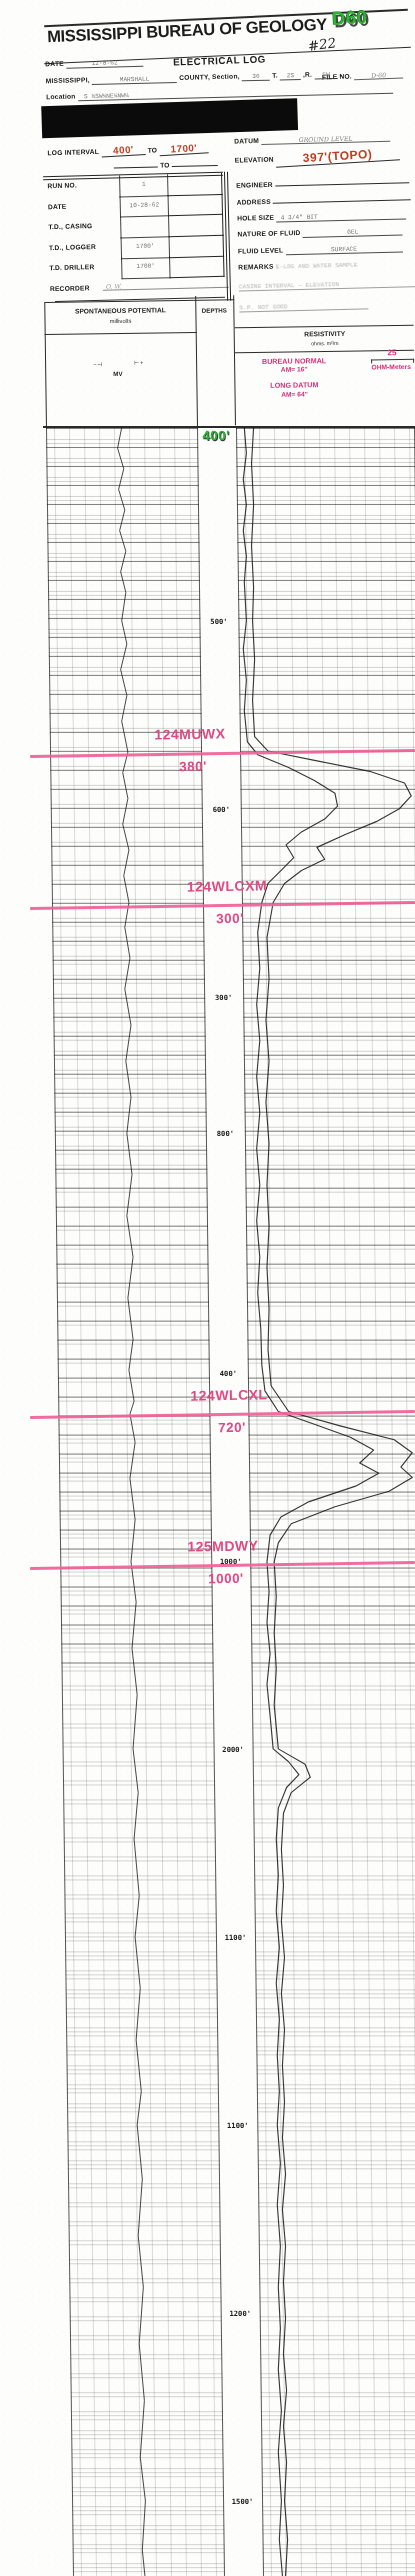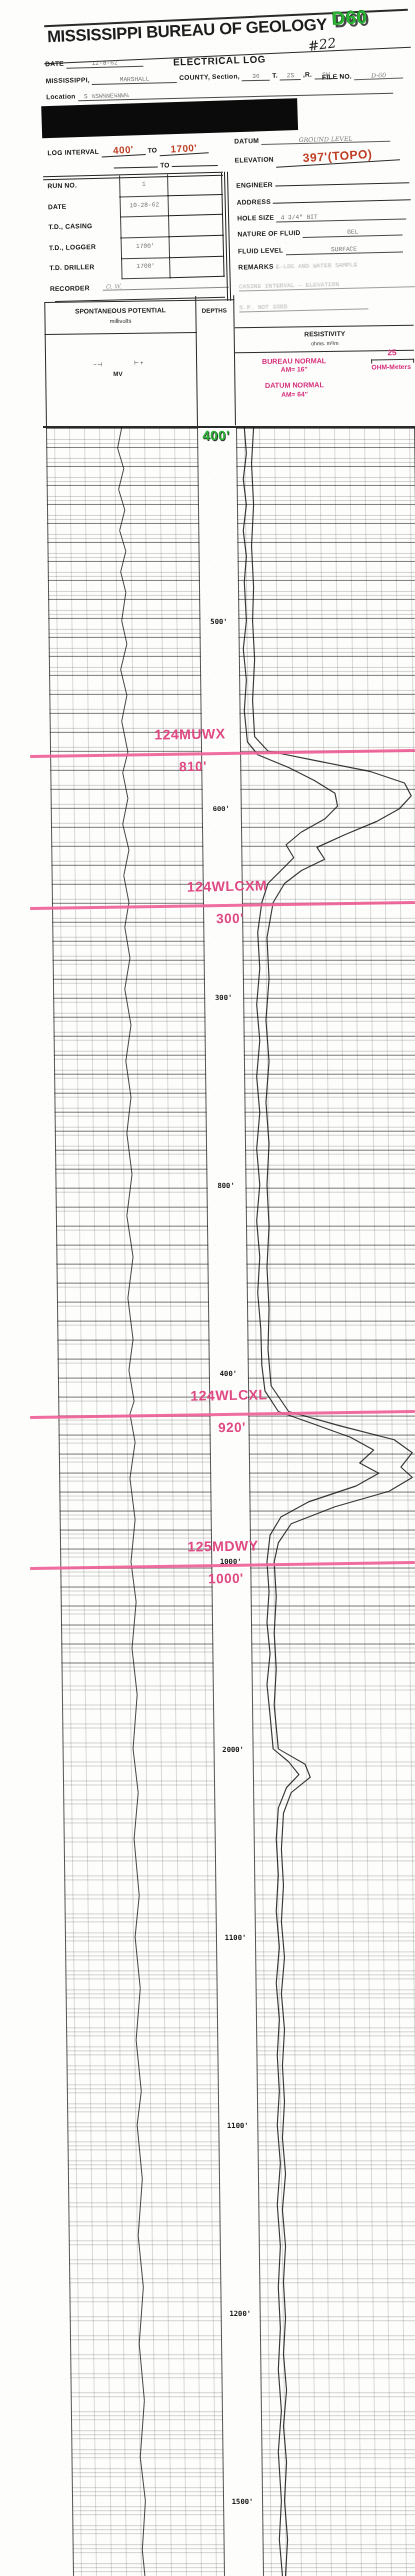--- a/index.html
+++ b/index.html
@@ -181,34 +181,34 @@
 
     <div class="abs tick" style="left:94px;top:362px;">−⊣</div>
     <div class="abs tick" style="left:135px;top:361px;">⊢+</div>
     <div class="abs" style="left:114px;top:371px;font-weight:bold;font-size:6.2px;">MV</div>
 
     <div class="abs ctr magenta" style="left:295px;top:360px;font-size:7.2px;">BUREAU NORMAL</div>
     <div class="abs ctr magenta" style="left:295px;top:369px;font-size:6.7px;">AM= 16"</div>
     <div class="abs ctr magenta" style="left:393px;top:353px;font-size:8.2px;">25</div>
     <div class="abs" style="left:372px;top:364px;width:41px;height:3.1px;border-top:0.8px solid #333;border-left:0.8px solid #333;border-right:0.8px solid #333;"></div>
     <div class="abs ctr magenta" style="left:392px;top:368px;font-size:6.7px;">OHM-Meters</div>
-    <div class="abs ctr magenta" style="left:295px;top:384px;font-size:7.2px;">DATUM NORMAL</div>
+    <div class="abs ctr magenta" style="left:295px;top:384px;font-size:7.2px;">LONG DATUM</div>
     <div class="abs ctr magenta" style="left:295px;top:394px;font-size:6.7px;">AM= 64"</div>
   </div>
 
   <div class="abs" id="grid-skew" style="left:0;top:0;width:416px;height:3030px;transform:skewX(0.72deg);transform-origin:46px 428px;">
     <div class="track" id="sp-track" style="left:46px;width:150px;"></div>
     <div class="track" id="res-track" style="left:236px;width:177px;"></div>
     <div class="abs ctr" style="left:216px;top:428px;font-size:13.4px;font-weight:900;color:#2cb434;letter-spacing:0.5px;
                 text-shadow:0.8px 0.8px 0 rgba(15,15,15,.85);">400'</div>
     <div id="depth-labels">
         <div class="depth-label" style="top: 617px;">500'</div>
-        <div class="depth-label" style="top: 805px; font-family: Liberation Mono, monospace;">600'</div>
+        <div class="depth-label" style="top: 805px;">600'</div>
         <div class="depth-label" style="top: 993px;">300'</div>
-        <div class="depth-label" style="top: 1181px;">800'</div>
+        <div class="depth-label" style="top: 1129px;">800'</div>
         <div class="depth-label" style="top: 1369px;">400'</div>
         <div class="depth-label" style="top: 1557px;">1000'</div>
         <div class="depth-label" style="top: 1745px;">2000'</div>
         <div class="depth-label" style="top: 1933px;">1100'</div>
         <div class="depth-label" style="top: 2121px;">1100'</div>
         <div class="depth-label" style="top: 2309px;">1200'</div>
         <div class="depth-label" style="top: 2497px;">1500'</div>
       </div>
   </div>
 
@@ -216,26 +216,26 @@
 
   <svg id="curves" style="position:absolute;left:0;top:0;" width="416" height="3030" viewBox="0 0 807 5882">
       <polyline points="236,830 228,870 240,910 230,950 242,990 232,1030 244,1070 234,1110 244,1150 236,1205 246,1250 234,1300 246,1350 236,1400 248,1460 238,1500 248,1550 238,1600 250,1650 240,1700 250,1752 242,1800 252,1860 242,1920 254,1990 244,2060 254,2130 246,2200 256,2280 246,2360 258,2440 248,2520 258,2600 250,2660 260,2720 252,2745 262,2800 252,2870 262,2950 254,3032 264,3110 256,3200 266,3290 258,3395 268,3480 260,3570 270,3680 262,3760 272,3860 264,3960 274,4060 266,4125 276,4230 268,4340 278,4440 270,4550 280,4660 272,4770 282,4855 276,4950 286,5050 280,5140 290,5195 284,5250 294,5310 288,5370 296,5430 290,5490 298,5540 292,5575" fill="none" stroke="#141414" stroke-width="1.8" stroke-opacity="0.85" stroke-linejoin="round" stroke-linecap="round"></polyline>
       <polyline points="474,830 478,880 472,930 478,980 472,1030 478,1080 474,1130 478,1205 472,1260 478,1320 474,1380 480,1440 500,1465 560,1490 610,1515 650,1540 655,1565 630,1590 585,1615 555,1640 570,1665 545,1690 520,1715 508,1752 500,1810 504,1880 498,1950 504,2020 498,2090 504,2160 498,2230 504,2300 498,2370 504,2440 500,2510 506,2580 508,2650 514,2700 540,2740 610,2765 680,2790 725,2815 698,2840 735,2860 690,2885 600,2915 545,2945 524,2980 518,3032 522,3090 518,3150 524,3210 518,3270 524,3330 530,3395 560,3420 580,3445 556,3470 540,3510 536,3570 540,3640 536,3710 542,3780 536,3850 542,3920 538,3990 542,4060 538,4125 544,4200 538,4280 544,4360 540,4440 544,4520 540,4600 546,4680 540,4760 546,4855 542,4930 548,5000 544,5070 552,5140 562,5195 585,5225 635,5255 700,5285 735,5310 705,5335 668,5355 700,5380 682,5405 645,5430 625,5460 658,5490 700,5515 738,5540 710,5560 690,5575" fill="none" stroke="#141414" stroke-width="2.2" stroke-opacity="0.85" stroke-linejoin="round" stroke-linecap="round"></polyline>
       <polyline points="492,830 488,900 492,980 488,1060 492,1140 490,1205 494,1280 490,1360 494,1430 520,1458 620,1478 720,1498 785,1520 798,1545 775,1570 730,1595 670,1620 615,1645 630,1668 585,1690 552,1715 530,1752 518,1820 522,1900 516,1980 522,2060 516,2140 522,2220 518,2300 522,2380 518,2460 522,2540 520,2620 526,2690 560,2740 660,2768 765,2795 800,2820 778,2848 800,2868 755,2895 650,2925 565,2958 540,2995 532,3032 536,3100 532,3170 536,3240 532,3310 540,3395 592,3425 602,3450 565,3480 550,3520 546,3590 550,3660 546,3730 552,3800 546,3870 552,3940 548,4010 552,4080 548,4150 554,4220 548,4290 554,4360 550,4430 554,4500 550,4570 556,4640 550,4710 556,4780 552,4855 558,4930 554,5000 560,5070 565,5140 578,5195 605,5222 668,5250 765,5278 802,5305 765,5332 705,5355 745,5382 705,5408 665,5435 700,5462 762,5490 800,5515 765,5540 728,5562 700,5575" fill="none" stroke="#141414" stroke-width="2.2" stroke-opacity="0.85" stroke-linejoin="round" stroke-linecap="round"></polyline>
     </svg>
 
   <div id="annotations">
       <div class="pink-line" style="left: 30px; width: 385px; top: 752px; background: rgb(239, 98, 152);"></div>
       <div class="ann-code" style="left: 190px; top: 726px; color: rgb(224, 74, 132);">124MUWX</div>
-      <div class="ann-depth" style="left: 193px; top: 759px; color: rgb(224, 74, 132);">810'</div>
+      <div class="ann-depth" style="left: 193px; top: 759px; color: rgb(224, 74, 132);">380'</div>
       <div class="pink-line" style="left: 30px; width: 385px; top: 904px; background: rgb(239, 98, 152);"></div>
       <div class="ann-code" style="left: 227px; top: 878px; color: rgb(224, 74, 132);">124WLCXM</div>
       <div class="ann-depth" style="left: 230px; top: 911px; color: rgb(224, 74, 132);">300'</div>
       <div class="pink-line" style="left: 30px; width: 385px; top: 1413px; background: rgb(239, 98, 152);"></div>
       <div class="ann-code" style="left: 229px; top: 1387px; color: rgb(224, 74, 132);">124WLCXL</div>
-      <div class="ann-depth" style="left: 232px; top: 1420px; color: rgb(224, 74, 132);">920'</div>
+      <div class="ann-depth" style="left: 232px; top: 1420px; color: rgb(224, 74, 132);">720'</div>
       <div class="pink-line" style="left: 30px; width: 385px; top: 1564px; background: rgb(239, 98, 152);"></div>
       <div class="ann-code" style="left: 223px; top: 1538px; color: rgb(224, 74, 132);">125MDWY</div>
       <div class="ann-depth" style="left: 226px; top: 1571px; color: rgb(224, 74, 132);">1000'</div>
     </div>
 
 </div>
 
 
 </body></html>

